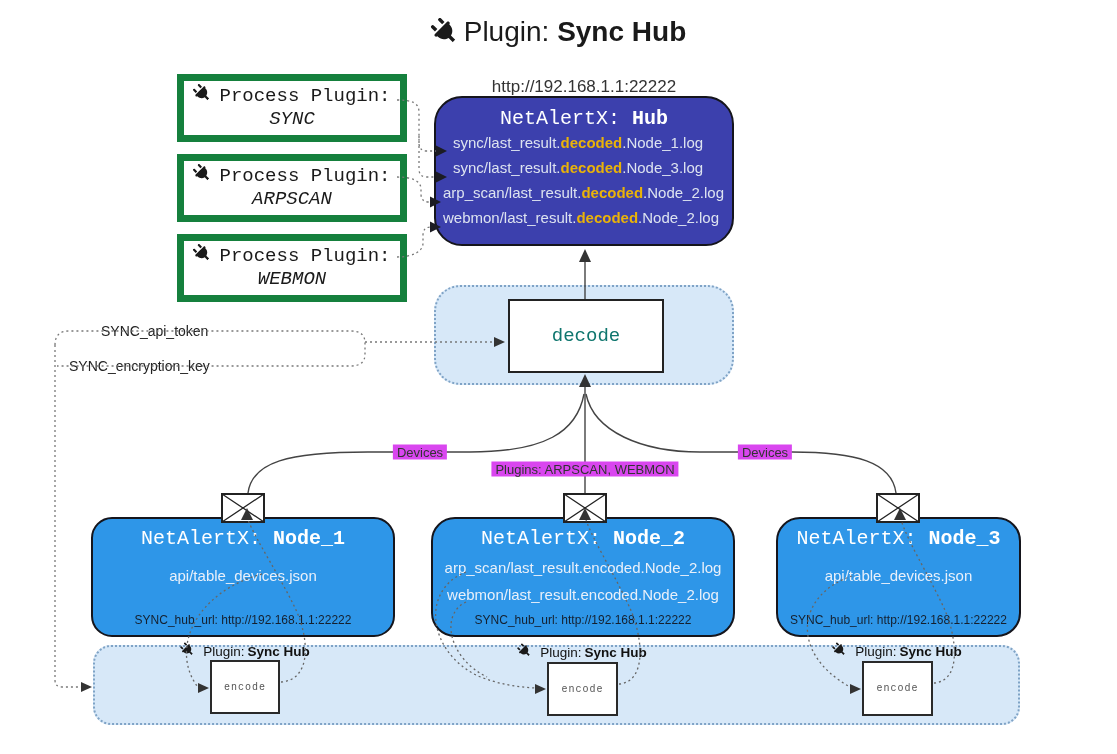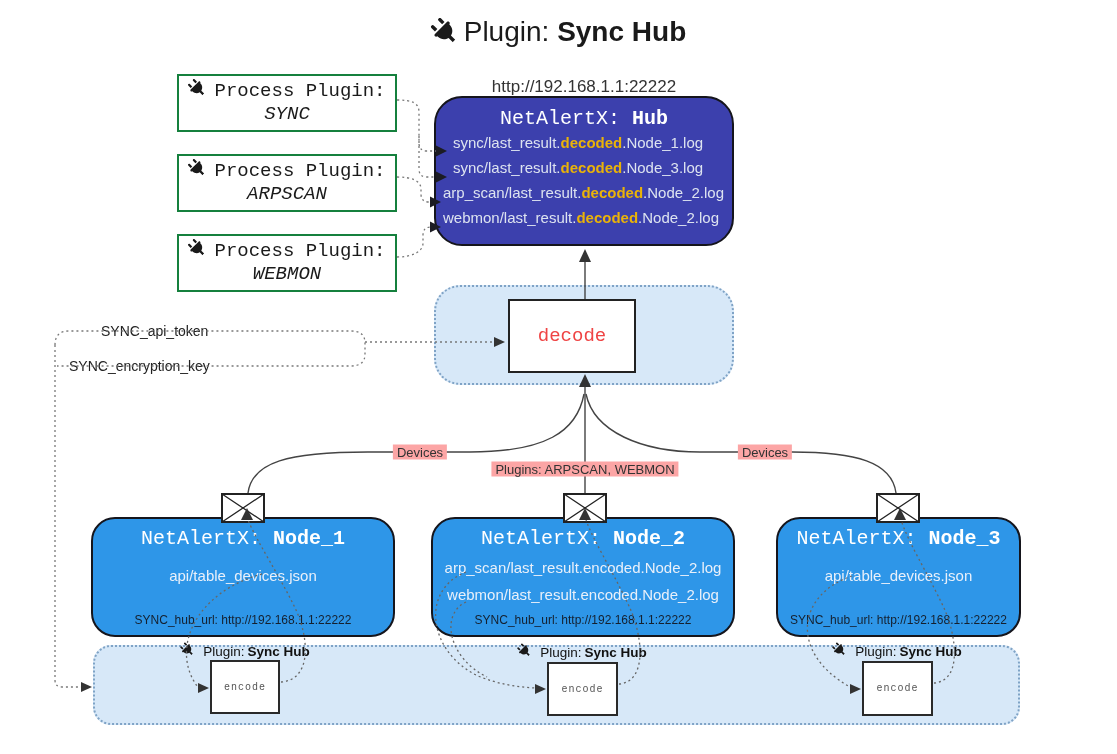--- a/index.html
+++ b/index.html
@@ -6,42 +6,42 @@
   .canvas{position:relative;width:1117px;height:754px;background:#fff;overflow:hidden;
           font-family:"Liberation Sans",sans-serif;color:#222;padding-left:40px;}
   svg.overlay{position:absolute;left:0;top:0;width:1117px;height:754px;pointer-events:none;}
   #ov-mid{z-index:2;} #ov-top{z-index:4;}
 
   .title{position:absolute;left:0;top:16px;width:1117px;text-align:center;font-size:28px;color:#1a1a1a;z-index:1;}
   .title b{font-weight:700;}
   .plug{display:inline-block;vertical-align:-4px;margin-right:6px;}
   .plug svg{transform:rotate(-45deg);}
 
-  .pbox{position:absolute;left:177px;width:216px;height:54px;border:2px solid #15803d;background:#fff;
+  .pbox{position:absolute;left:177px;width:216px;height:54px;border:7px solid #15803d;background:#fff;
         font-family:"Liberation Mono",monospace;font-size:19px;color:#1a1a1a;text-align:center;z-index:1;}
   .pbox .l1{display:flex;align-items:center;justify-content:center;gap:2px;margin-top:3px;}
   .pbox .l2{margin-top:0px;font-style:italic;}
 
   .hub-url{position:absolute;left:434px;top:77px;width:300px;text-align:center;font-size:17px;color:#333;z-index:1;}
   .hub{position:absolute;left:434px;top:96px;width:300px;height:150px;background:#3c40ad;border:2px solid #15151c;
        border-radius:28px;z-index:1;box-sizing:border-box;}
   .hub-title{margin-top:9px;text-align:center;font-family:"Liberation Mono",monospace;font-size:20px;color:#fff;}
   .hub-title b{font-weight:700;}
   .hub-log{height:25px;line-height:25px;font-size:15px;color:#dde3f0;white-space:nowrap;}
   .hub-log b{font-weight:700;color:#eab308;text-align:center;}
   .ind1{padding-left:17px;} .ind2{padding-left:7px;}
 
   .decode-panel{position:absolute;left:434px;top:285px;width:300px;height:100px;background:#d7e8f8;
         border:2px dotted #7fa3c6;border-radius:26px;box-sizing:border-box;z-index:1;}
-  .decode-box{position:absolute;left:508px;top:299px;width:128px;height:74px;background:#fff;border:2px solid #222;
+  .decode-box{position:absolute;left:508px;top:299px;width:156px;height:74px;background:#fff;border:2px solid #222;
         box-sizing:border-box;display:flex;align-items:center;justify-content:center;
-        font-family:"Liberation Mono",monospace;font-size:19px;color:#ef4444;z-index:2;}
+        font-family:"Liberation Mono",monospace;font-size:19px;color:#0f766e;z-index:2;}
 
   .float-label{position:absolute;background:#fff;padding:0 5px;font-size:14px;color:#222;z-index:3;white-space:nowrap;}
-  .edge-label{position:absolute;transform:translate(-50%,-50%);background:#fca5a5;padding:0 4px;font-size:13px;
+  .edge-label{position:absolute;transform:translate(-50%,-50%);background:#d946ef;padding:0 4px;font-size:13px;
         color:#333;z-index:3;white-space:nowrap;}
 
   .node{position:absolute;top:517px;height:120px;background:#2e96e8;border:2px solid #15151c;border-radius:24px;
         box-sizing:border-box;z-index:1;text-align:center;}
   .node-title{margin-top:8px;font-family:"Liberation Mono",monospace;font-size:20px;color:#fff;white-space:nowrap;}
   .node-title b{font-weight:700;}
   .node-files{margin-top:12px;}
   .node-files.tight{margin-top:4px;}
   .node-file{font-size:15px;color:#e9f0fa;line-height:27px;white-space:nowrap;}
   .node-url{position:absolute;left:0;right:0;bottom:8px;font-size:12px;color:#15202e;white-space:nowrap;}
@@ -157,21 +157,21 @@
       <span>decode</span>
     </div>
 
   <div class="float-label" style="left:96px;top:323px;">SYNC_api_token</div>
   <div class="float-label" style="left:64px;top:358px;">SYNC_encryption_key</div>
 
   <div class="edge-label" style="left:420px;top:452px;">Devices</div>
   <div class="edge-label" style="left:585px;top:469px;">Plugins: ARPSCAN, WEBMON</div>
   <div class="edge-label" style="left:765px;top:452px;">Devices</div>
 
-  <div class="node" style="left:91px;width:304px;">
+  <div class="node" style="left:91px;width:304px;border-radius:21px;">
     <div class="node-title"><span>NetAlertX: </span><b>Node_1</b></div>
     <div class="node-files">
         <div class="node-file">api/table_devices.json</div>
       </div>
     <div class="node-url">SYNC_hub_url: http://192.168.1.1:22222</div>
   </div>
   <div class="node" style="left:431px;width:304px;">
     <div class="node-title"><span>NetAlertX: </span><b>Node_2</b></div>
     <div class="node-files tight">
       <div class="node-file">arp_scan/last_result.encoded.Node_2.log</div>

